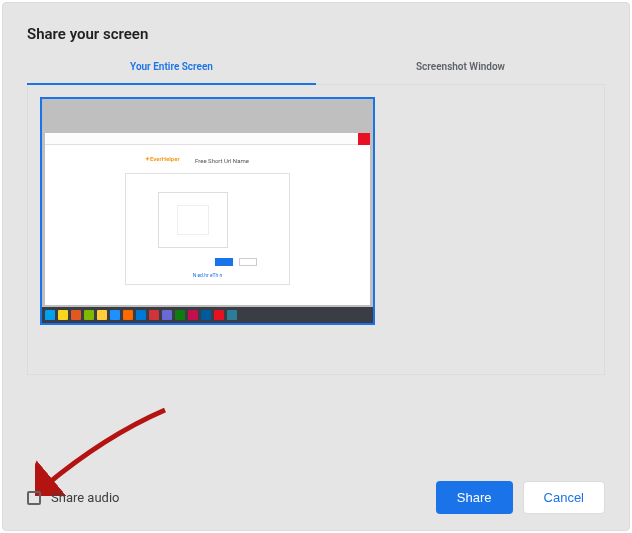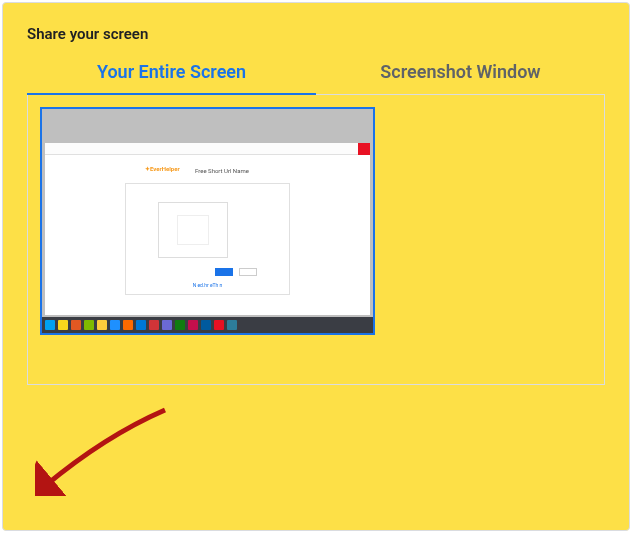--- a/index.html
+++ b/index.html
@@ -5,31 +5,31 @@
     * { box-sizing: border-box; margin: 0; padding: 0; }
     body { font-family: "Segoe UI", Roboto, Arial, sans-serif; background: #fff; }
     .dialog {
       width: 628px;
       height: 529px;
       margin: 2px;
       border: 1px solid #dadce0;
       border-radius: 4px;
       padding: 22px 24px 16px 24px;
       position: relative;
-      background: #fde047;
+      background: #e5e5e5;
     }
     .title { font-size: 15px; font-weight: 600; color: #202124; margin-bottom: 8px; }
     .description { font-size: 13px; color: #5f6368; line-height: 1.5; margin-bottom: 18px; }
     
     .tabs { display: flex; border-bottom: 1px solid #dadce0; }
     .tab {
       flex: 1;
       text-align: center;
       padding: 10px 0 12px;
-      font-size: 18px;
+      font-size: 10px;
       font-weight: 600;
       color: #5f6368;
       cursor: pointer;
       position: relative;
     }
     .tab.active { color: #1a73e8; }
     .tab.active::after {
       content: "";
       position: absolute;
       left: 0; right: 0; bottom: -1px;
@@ -204,14 +204,24 @@
 
   <svg class="arrow-svg" viewBox="0 0 140 90">
     <defs>
       <marker id="ah" markerWidth="12" markerHeight="12" refX="2" refY="5" orient="auto">
         <path d="M0,0 L10,5 L0,10 Z" fill="#b31412"></path>
       </marker>
     </defs>
     <path d="M130,4 Q70,30 10,80" stroke="#b31412" stroke-width="5" fill="none" marker-end="url(#ah)"></path>
   </svg>
 
+  <div class="footer">
+    <label class="share-audio">
+      <span class="chk"></span>
+      <span>Share audio</span>
+    </label>
+    <div class="footer-btns">
+      <button class="btn btn-primary">Share</button>
+      <button class="btn btn-secondary">Cancel</button>
+    </div>
+  </div>
 
 </div>
 
 </body></html>

